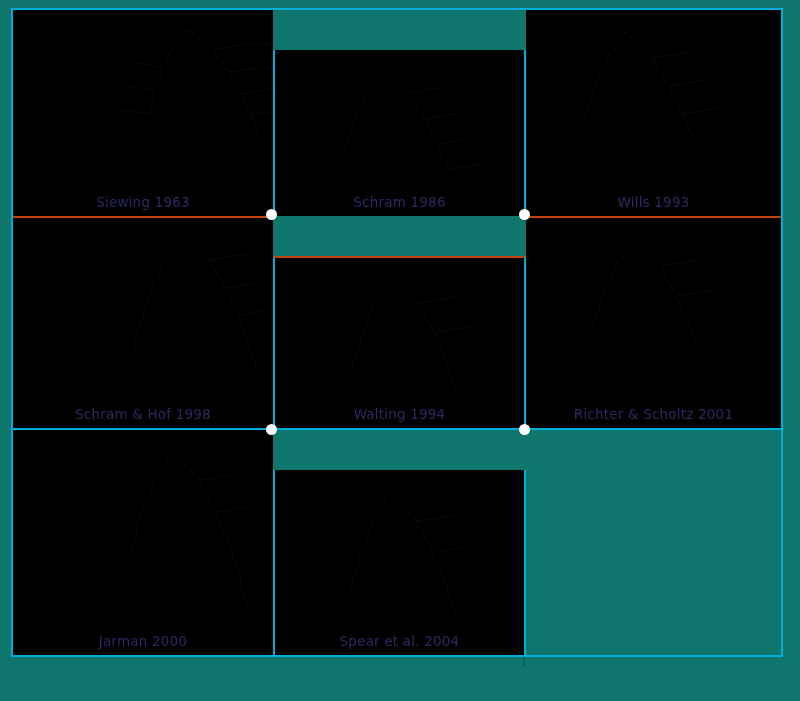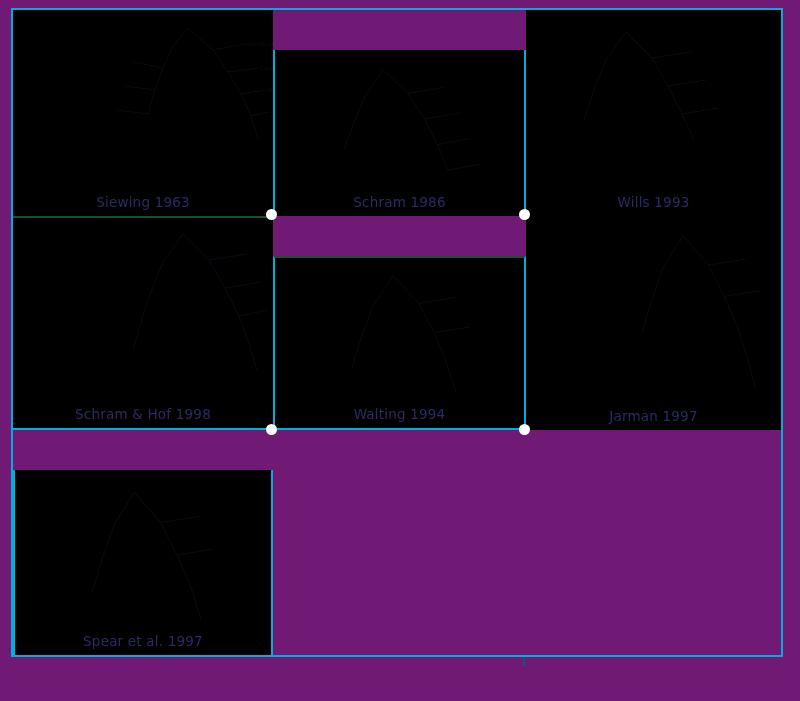--- a/index.html
+++ b/index.html
@@ -11,21 +11,21 @@
     width: 800px;
     height: 701px;
     overflow: hidden;
     font-family: "DejaVu Sans", sans-serif;
   }
 
   #stage {
     position: relative;
     width: 800px;
     height: 701px;
-    background: #701a75;
+    background: #0f766e;
   }
 
   
   #grid {
     position: absolute;
     left: 11px;
     top: 8px;
     width: 772px;
     height: 649px;
     box-sizing: border-box;
@@ -36,21 +36,21 @@
   }
 
   .cell {
     position: relative;
     box-sizing: border-box;
     background: #000000;
     overflow: hidden;
   }
   
   .cell.c-mid  { border-left: 2px solid #00AEDC; border-right: 2px solid #00AEDC; margin-top: 40px; }
-  .cell.r-mid  { border-top: 2px solid #14532d; border-bottom: 2px solid #00AEDC; }
+  .cell.r-mid  { border-top: 2px solid #c2410c; border-bottom: 2px solid #00AEDC; }
 
   .cell-label {
     position: absolute;
     left: 0;
     right: 0;
     bottom: 6px;
     text-align: center;
     color: #2b2a63;
     font-size: 13.5px;
     font-family: "DejaVu Sans", sans-serif;
@@ -156,39 +156,48 @@
     <div class="cell c-mid r-mid">
       <svg class="faint-art" viewBox="0 0 253 210" preserveAspectRatio="none">
         <polyline points="120,18 146,46 162,76 174,106 184,136"></polyline>
         <line x1="146" y1="46" x2="184" y2="40"></line>
         <line x1="162" y1="76" x2="198" y2="70"></line>
         <polyline points="120,18 100,48 88,80 78,112"></polyline>
       </svg>
       <div class="cell-label">Walting 1994</div>
     </div>
 
+    <div class="cell r-mid">
+      <svg class="faint-art" viewBox="0 0 255 210" preserveAspectRatio="none">
+        <polyline points="108,20 134,48 150,78 164,108 176,138"></polyline>
+        <line x1="134" y1="48" x2="172" y2="42"></line>
+        <line x1="150" y1="78" x2="188" y2="72"></line>
+        <polyline points="108,20 88,50 76,82 66,114"></polyline>
+      </svg>
+      <div class="cell-label">Richter &amp; Scholtz 2001</div>
+    </div>
 
     <div class="cell">
       <svg class="faint-art" viewBox="0 0 260 229" preserveAspectRatio="none">
         <polyline points="160,20 186,50 202,82 216,114 226,146 234,176"></polyline>
         <line x1="186" y1="50" x2="224" y2="44"></line>
         <line x1="202" y1="82" x2="240" y2="76"></line>
         <polyline points="160,20 140,52 128,86 118,120"></polyline>
       </svg>
-      <div class="cell-label">Jarman 1997</div>
+      <div class="cell-label">Jarman 2000</div>
     </div>
 
     <div class="cell c-mid">
       <svg class="faint-art" viewBox="0 0 253 229" preserveAspectRatio="none">
         <polyline points="118,22 144,52 160,84 174,116 184,148"></polyline>
         <line x1="144" y1="52" x2="182" y2="46"></line>
         <line x1="160" y1="84" x2="196" y2="78"></line>
         <polyline points="118,22 98,54 86,88 76,122"></polyline>
       </svg>
-      <div class="cell-label">Spear et al. 1997</div>
+      <div class="cell-label">Spear et al. 2004</div>
     </div>
 
 
   </div>
 
   <div class="node-dot" id="dot0" style="left: 271px; top: 214px;"></div>
   <div class="node-dot" id="dot1" style="left: 524px; top: 214px;"></div>
   <div class="node-dot" id="dot2" style="left: 271px; top: 429px;"></div>
   <div class="node-dot" id="dot3" style="left: 524px; top: 429px;"></div>
 

